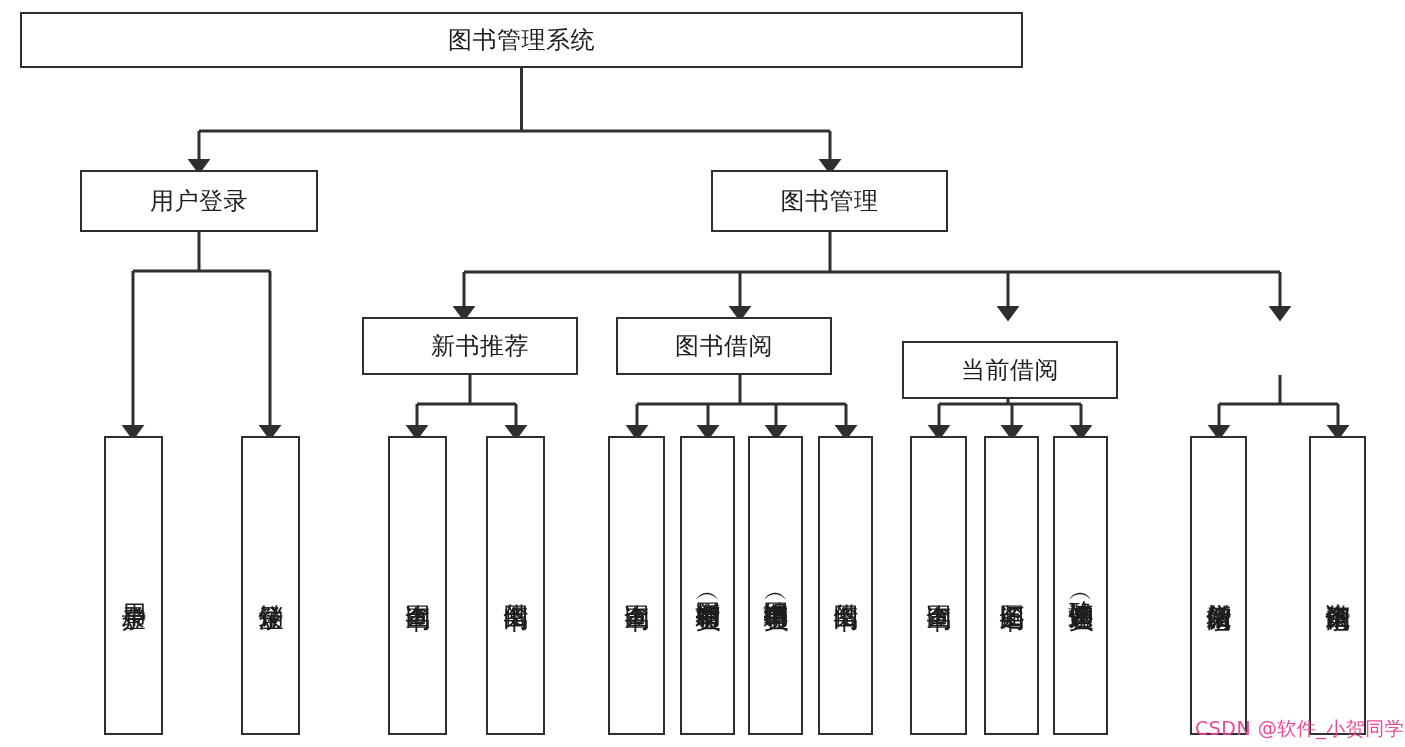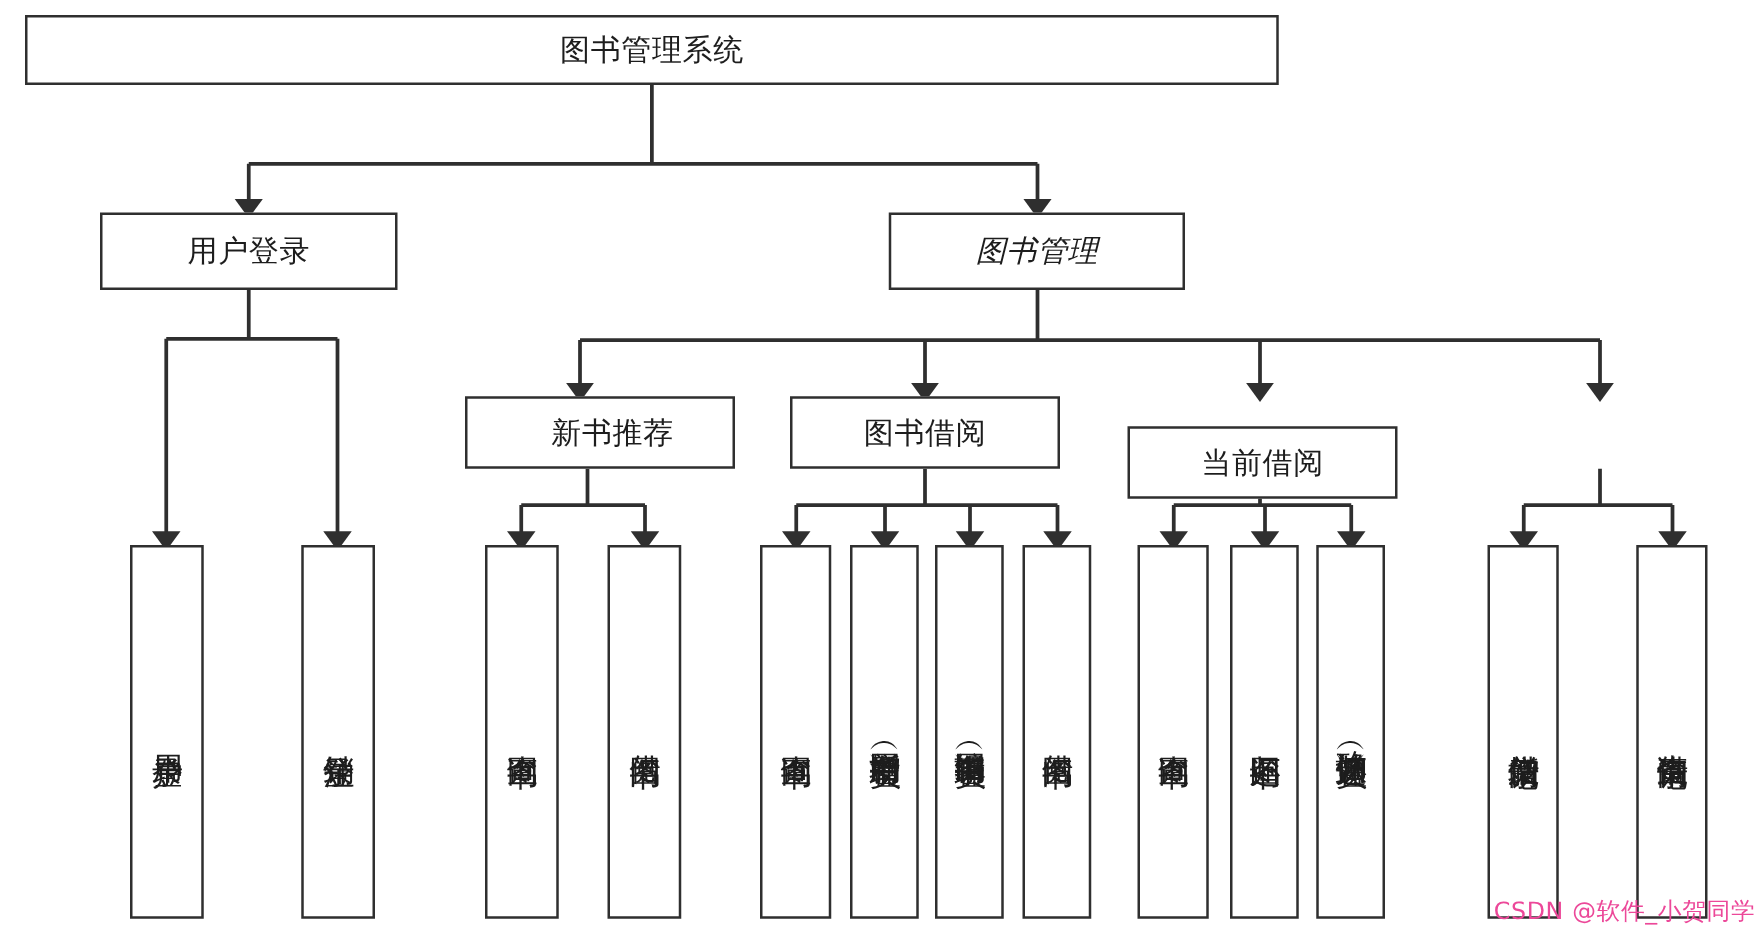--- a/index.html
+++ b/index.html
@@ -125,28 +125,28 @@
     </g>
   </svg>
 
   <div class="node h" style="left:20px; top:12px; width:1003px; height:56px;">
     <span class="node-label">图书管理系统</span>
   </div>
 
   <div class="node h" style="left:80px; top:170px; width:238px; height:62px;">
     <span class="node-label">用户登录</span>
   </div>
-  <div class="node h" style="left:711px; top:170px; width:237px; height:62px;font-style:italic;">
+  <div class="node h" style="left:711px; top:170px; width:237px; height:62px;">
     <span class="node-label">图书管理</span>
   </div>
 
-  <div class="node h" style="left:372px; top:317px; width:216px; height:58px;padding-left:20px;">
+  <div class="node h" style="left:362px; top:317px; width:216px; height:58px;padding-left:20px;">
     <span class="node-label">新书推荐</span>
   </div>
-  <div class="node h" style="left:632px; top:317px; width:216px; height:58px;">
+  <div class="node h" style="left:616px; top:317px; width:216px; height:58px;">
     <span class="node-label">图书借阅</span>
   </div>
   <div class="node h" style="left:902px; top:317px; width:216px; height:58px;margin-top:24px;">
     <span class="node-label">当前借阅</span>
   </div>
 
   <div class="node v" style="left:104px; top:436px; width:59px; height:299px;">
     <span class="node-label-v">用户登录</span>
   </div>
   <div class="node v" style="left:241px; top:436px; width:59px; height:299px;">

